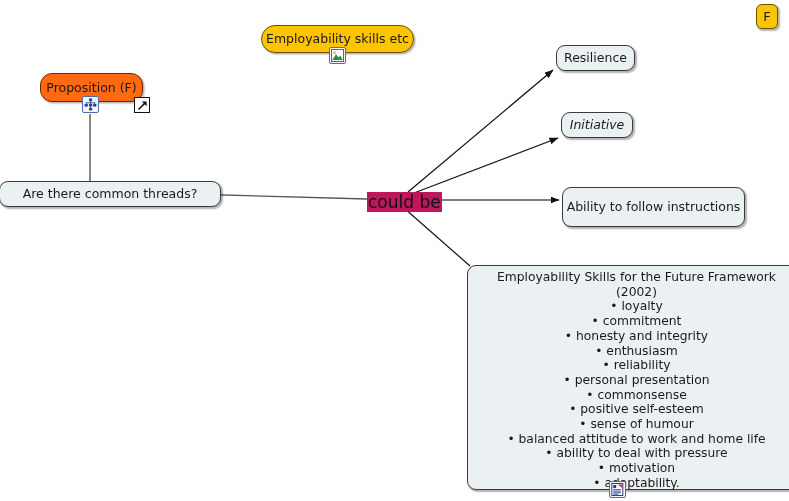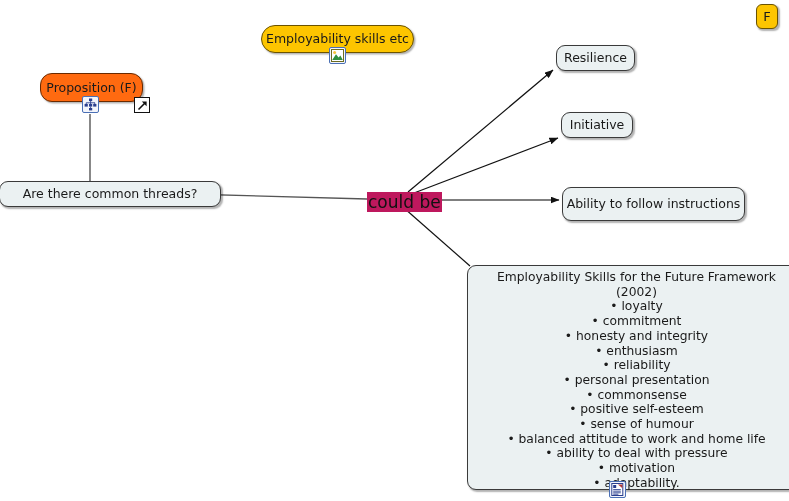--- a/index.html
+++ b/index.html
@@ -190,25 +190,25 @@
   <div class="node" style="left:-1px; top:181px; width:222px; height:26px;">
     <span>Are there common threads?</span>
   </div>
 
   <div class="edge-label" style="left:367px; top:192px;">could be</div>
 
   <div class="node" style="left:556px; top:45px; width:79px; height:26px;">
     <span>Resilience</span>
   </div>
 
-  <div class="node" style="left:561px; top:112px; width:72px; height:26px;">
+  <div class="node" style="left:561px; top:112px; width:72px; height:26px;font-style:italic;">
     <span>Initiative</span>
   </div>
 
-  <div class="node" style="left:562px; top:187px; width:183px; height:34px;">
+  <div class="node" style="left:562px; top:187px; width:183px; height:40px;">
     <span>Ability to follow instructions</span>
   </div>
 
   <div class="node multiline" style="left:447px; top:265px; width:339px; height:225px;">
     <span class="fw-title">Employability Skills for the Future Framework (2002)</span>
     <span class="fw-item">• loyalty</span>
     <span class="fw-item">• commitment</span>
     <span class="fw-item">• honesty and integrity</span>
     <span class="fw-item">• enthusiasm</span>
     <span class="fw-item">• reliability</span>

